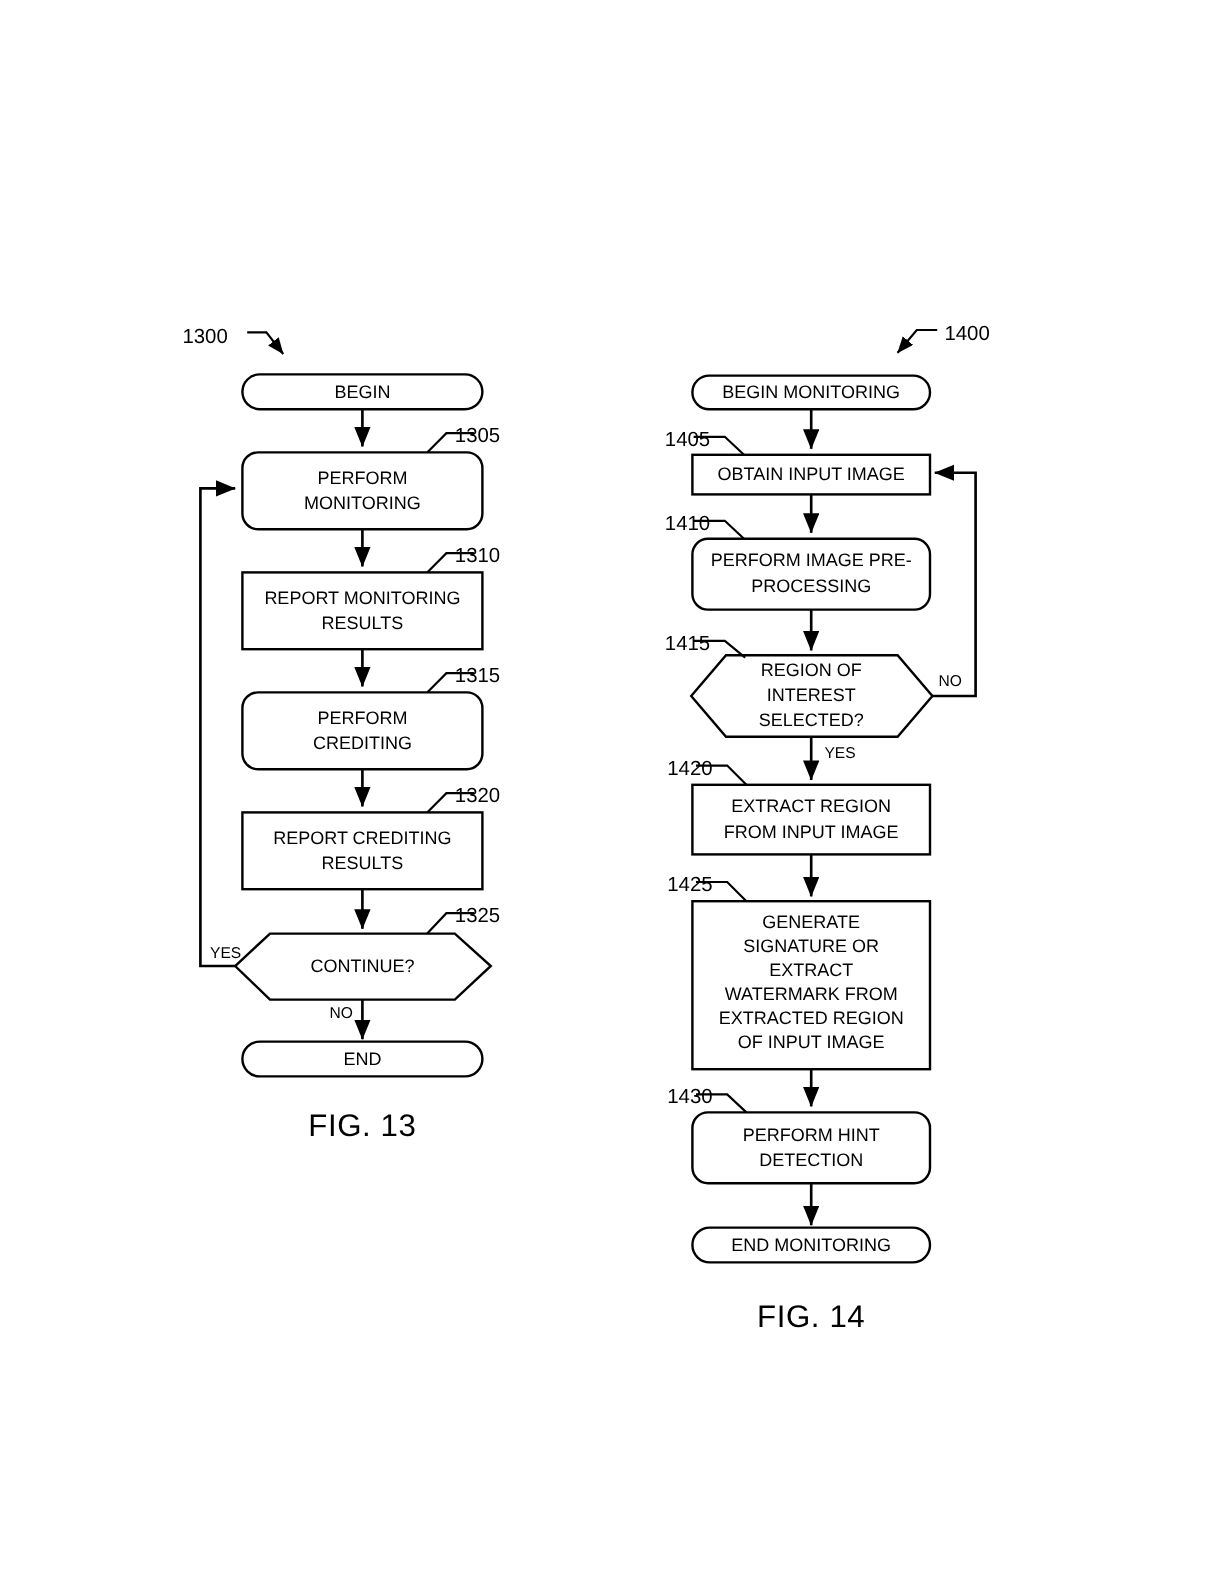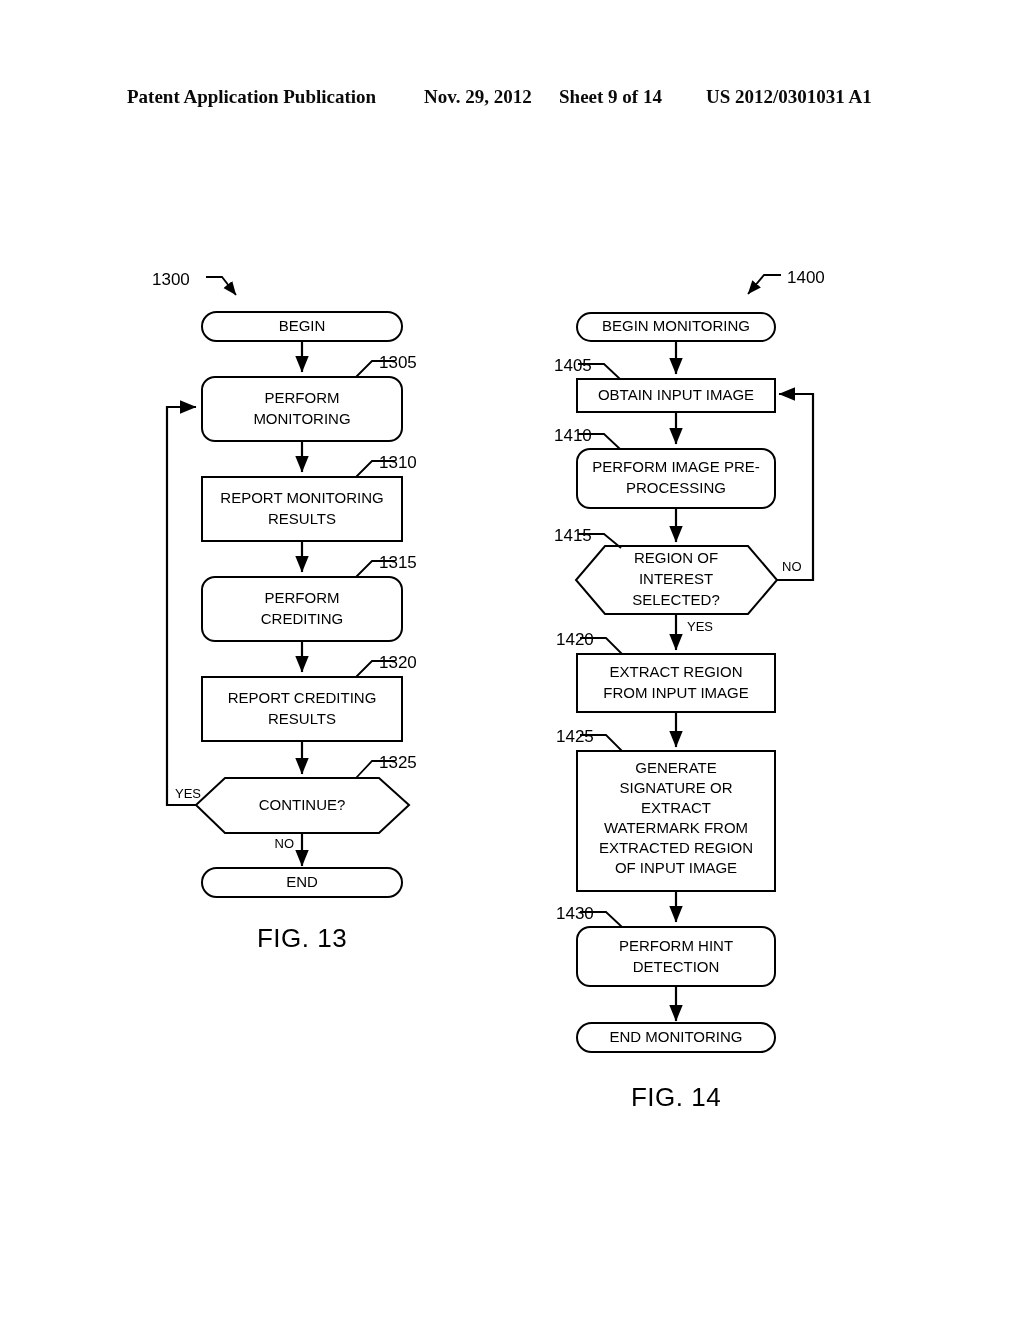--- a/index.html
+++ b/index.html
@@ -87,26 +87,20 @@
     stroke: #000000;
     stroke-width: 1.8;
     fill: none;
   }
 </style>
 </head>
 <body>
 
 <div id="page">
 
-  <div class="hdr">
-    <span class="hdr-pub">Patent Application Publication</span>
-    <span class="hdr-date">Nov. 29, 2012</span>
-    <span class="hdr-sheet">Sheet 9 of 14</span>
-    <span class="hdr-num">US 2012/0301031 A1</span>
-  </div>
 
   <svg id="figs" width="1024" height="1320" viewBox="0 0 1024 1320">
 
     <defs>
       <marker id="arrow" markerWidth="9" markerHeight="9" refX="7.4" refY="3.1" orient="auto" markerUnits="strokeWidth">
         <path d="M0,0 L7.6,3.1 L0,6.2 z" fill="#000000"></path>
       </marker>
       <marker id="arrowsm" markerWidth="9" markerHeight="9" refX="7.4" refY="3.1" orient="auto" markerUnits="strokeWidth">
         <path d="M0,0 L7.6,3.1 L0,6.2 z" fill="#000000"></path>
       </marker>

